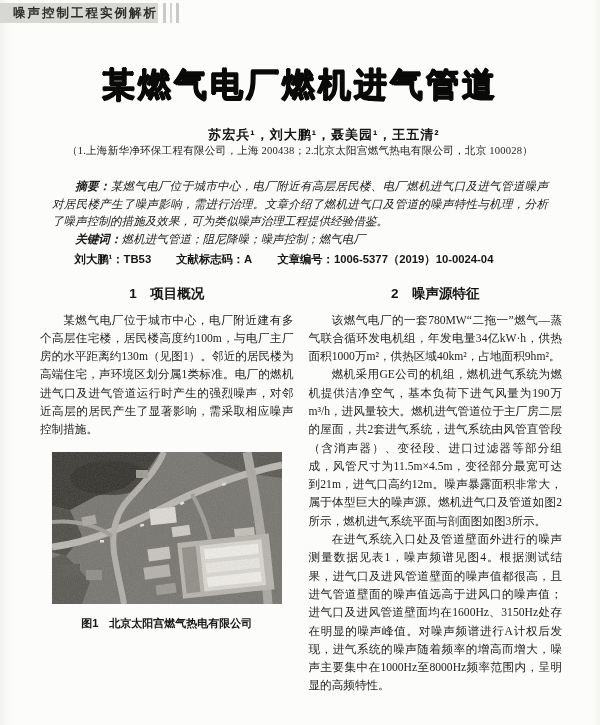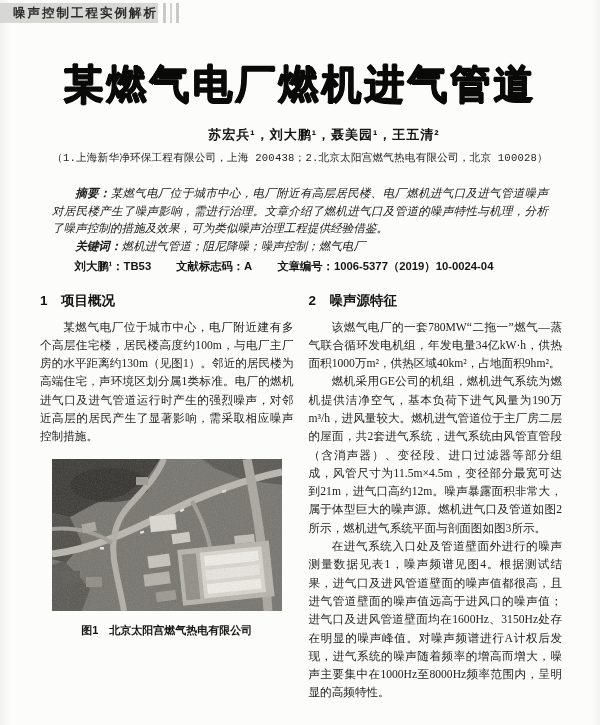--- a/index.html
+++ b/index.html
@@ -22,29 +22,29 @@
     letter-spacing:2px; padding-left:13px;
   }
   .band-bars { display:flex; gap:4px; margin-left:5px; }
   .band-bars i { display:block; width:3px; height:20px; background:#c9c9c5; }
   .band-bars i:nth-child(2){ width:2px; background:#d2d2ce; }
 
   
   .title {
     margin-top:60px; text-align:center;
     font-family:"Liberation Sans","DejaVu Sans",sans-serif;
-    font-weight:900; font-size:40px; line-height:49px; letter-spacing:3px; color:#0a0a09;
+    font-weight:900; font-size:33px; line-height:49px; letter-spacing:3px; color:#0a0a09;
     text-shadow:0.8px 0 0 #0a0a09,-0.8px 0 0 #0a0a09,0 0.8px 0 #0a0a09,0 -0.8px 0 #0a0a09;
   }
   .authors {
     margin-top:17px; text-align:center;
     font-family:"Liberation Sans","DejaVu Sans",sans-serif;
     font-weight:bold; font-size:13px; letter-spacing:1px; color:#151514;padding-left:48px;
   }
-  .affiliation { margin-top:7px; text-align:center; font-size:10.6px; color:#242423; letter-spacing:0.2px;font-family:Liberation Mono, monospace; }
+  .affiliation { margin-top:0; text-align:center; font-size:10.6px; color:#242423; letter-spacing:0.2px; }
 
   
   .front-matter { margin:15px 52px 0 52px; }
   .abstract, .keywords {
     font-style:italic; font-size:11.6px; line-height:17.5px;
     text-align:justify; color:#20201f;
   }
   .abstract { text-indent:2em;margin-top:20px; }
   .keywords { text-indent:2em; margin-top:0.5px; }
   .front-label { font-weight:bold; }
@@ -54,21 +54,21 @@
     font-weight:bold; font-size:11.3px; color:#161615;
   }
   .meta-row .meta-item { margin-right:22px; }
   .meta-row .meta-item:last-child { margin-right:0; }
 
   
   .columns { display:flex; gap:15px; margin:13px 38px 0 40px; }
   .col { flex:1; min-width:0; }
   .sec-heading {
     font-family:"Liberation Sans","DejaVu Sans",sans-serif;
-    font-weight:bold; font-size:13.5px; color:#131312; margin:5px 0 9px 0;
+    font-weight:bold; font-size:13.5px; color:#131312; margin:5px 0 9px 0;text-align:center;
   }
   .body-p {
     font-size:11.6px; line-height:18.3px; text-align:justify;
     text-indent:2em; color:#1d1d1c;
   }
   .figure { margin-top:12px; text-align:center; }
   .figure svg { display:block; margin:0 auto; }
   .fig-caption {
     margin-top:12px; text-align:center;
     font-family:"Liberation Sans","DejaVu Sans",sans-serif;

